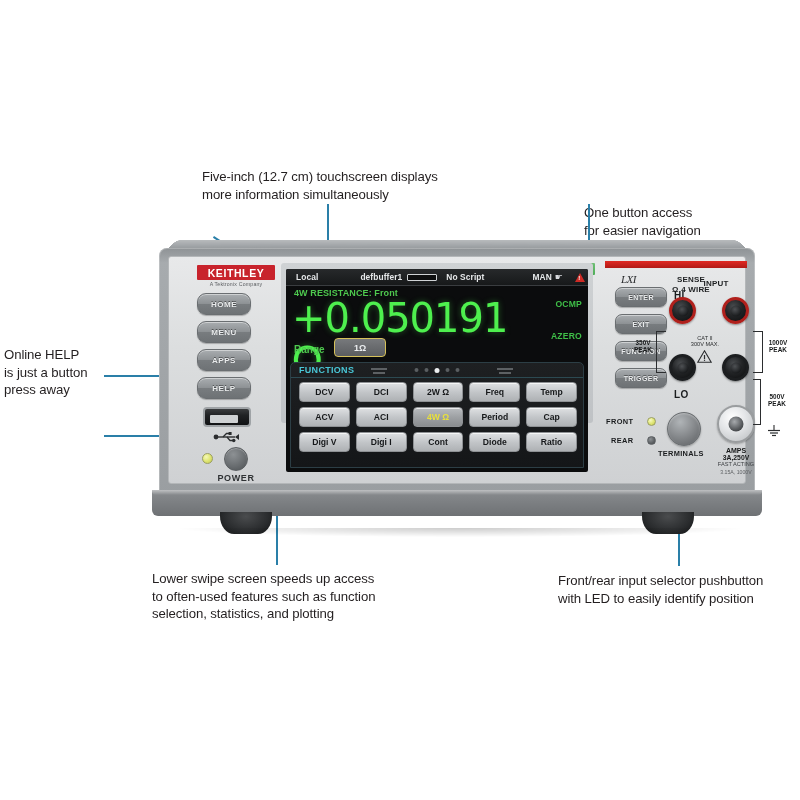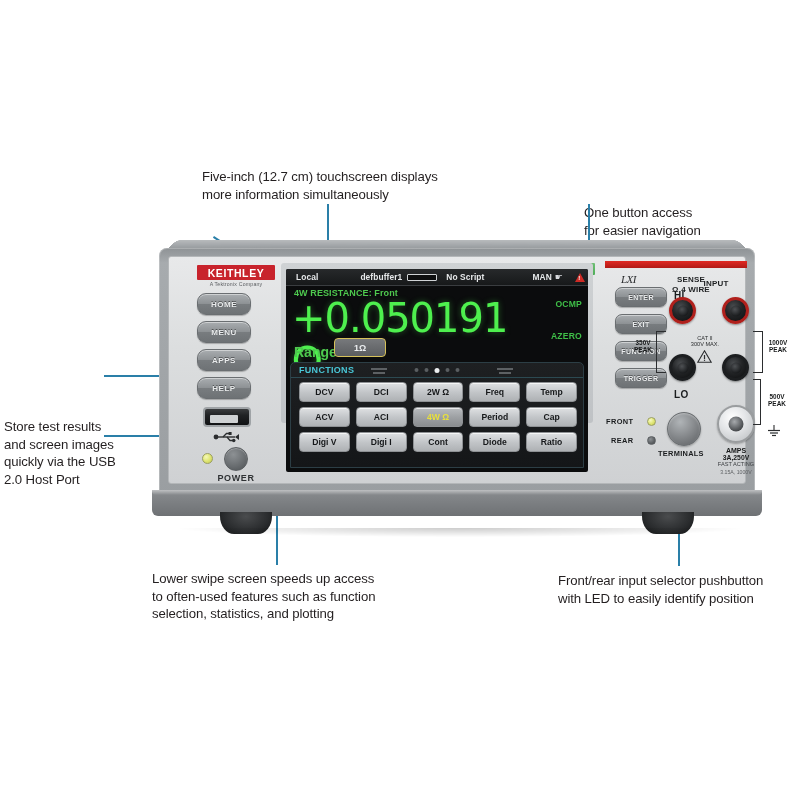--- a/index.html
+++ b/index.html
@@ -188,21 +188,21 @@
     color: #4ef04e; font-size: 40px; font-weight: 500; letter-spacing: -1px;
     font-family: "DejaVu Sans", sans-serif; line-height: 44px;
     text-shadow: 0 0 6px rgba(78,240,78,.35);
   }
   .ind-right {
     position: absolute; right: 6px;
     color: #3fbf48; font-size: 8.6px; font-weight: bold; letter-spacing: .2px;
   }
   .range-label {
     position: absolute; left: 8px; top: 75px;
-    color: #4ec94e; font-size: 14px; font-weight: bold;
+    color: #4ec94e; font-size: 10px; font-weight: bold;
   }
   .range-btn {
     position: absolute; left: 48px; top: 69px; width: 52px; height: 19px;
     background: linear-gradient(180deg,#77797c 0%, #5b5d60 100%);
     border: 1.5px solid #d6c15a; border-radius: 4px;
     display: flex; align-items: center; justify-content: center;
   }
   .range-btn span { color: #eceef0; font-size: 9px; font-weight: bold; }
 
   .swipe-panel {
@@ -332,25 +332,24 @@
 
 <div id="stage">
 
   <div class="callout" style="left:202px; top:168px;">Five-inch (12.7 cm) touchscreen displays
 more information simultaneously</div>
 
   <div class="callout" style="left:584px; top:160px;margin-top:44px;">One button access
 for easier navigation</div>
 
 
-
-  <div class="callout" style="left:4px; top:418px;">Store test results
-and screen images
-quickly via the USB
-2.0 Host Port</div>
+  <div class="callout" style="left:4px; top:346px;">Online HELP
+is just a button
+press away</div>
+
 
   <div class="callout" style="left:152px; top:570px;">Lower swipe screen speeds up access
 to often-used features such as function
 selection, statistics, and plotting</div>
 
   <div class="callout" style="left:558px; top:572px;">Front/rear input selector pushbutton
 with LED to easily identify position</div>
 
   <div class="leader v" style="left:327px; top:204px; height:86px;"></div>
   <div class="dot" style="left:321px; top:285px;"></div>

